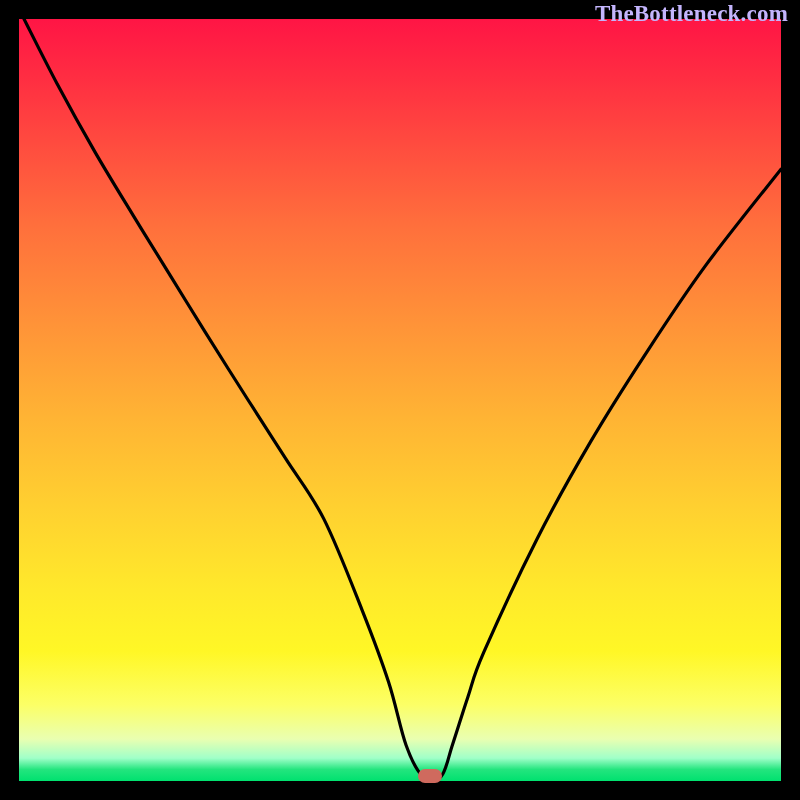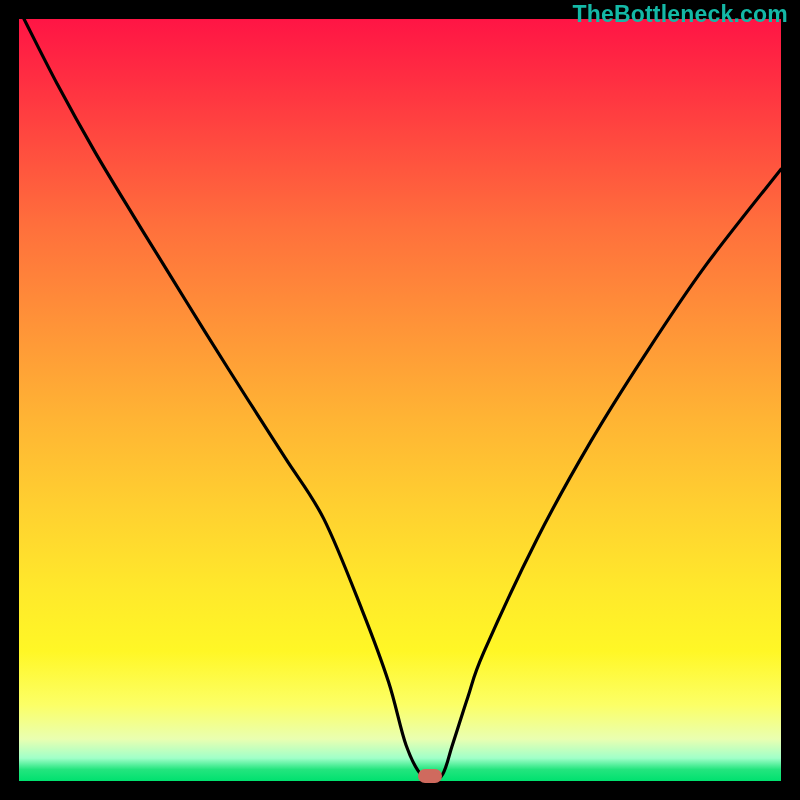--- a/index.html
+++ b/index.html
@@ -39,24 +39,24 @@
       #e9ffb1 94.5%,
       #a0ffc9 97%,
       #23e57e 98.5%,
       #00e16f 100%
     );
   }
   .watermark {
     position: absolute;
     top: 1px;
     right: 12px;
-    font-family: Liberation Sans, sans-serif;
+    font-family: Liberation Serif, serif;
     font-size: 23px;
     font-weight: 600;
-    color: #14b8a6;
+    color: #c4b5fd;
     letter-spacing: 0.2px;
     user-select: none;
   }
   .curve {
     position: absolute;
     left: 19px;
     top: 19px;
     width: 762px;
     height: 762px;
     pointer-events: none;

